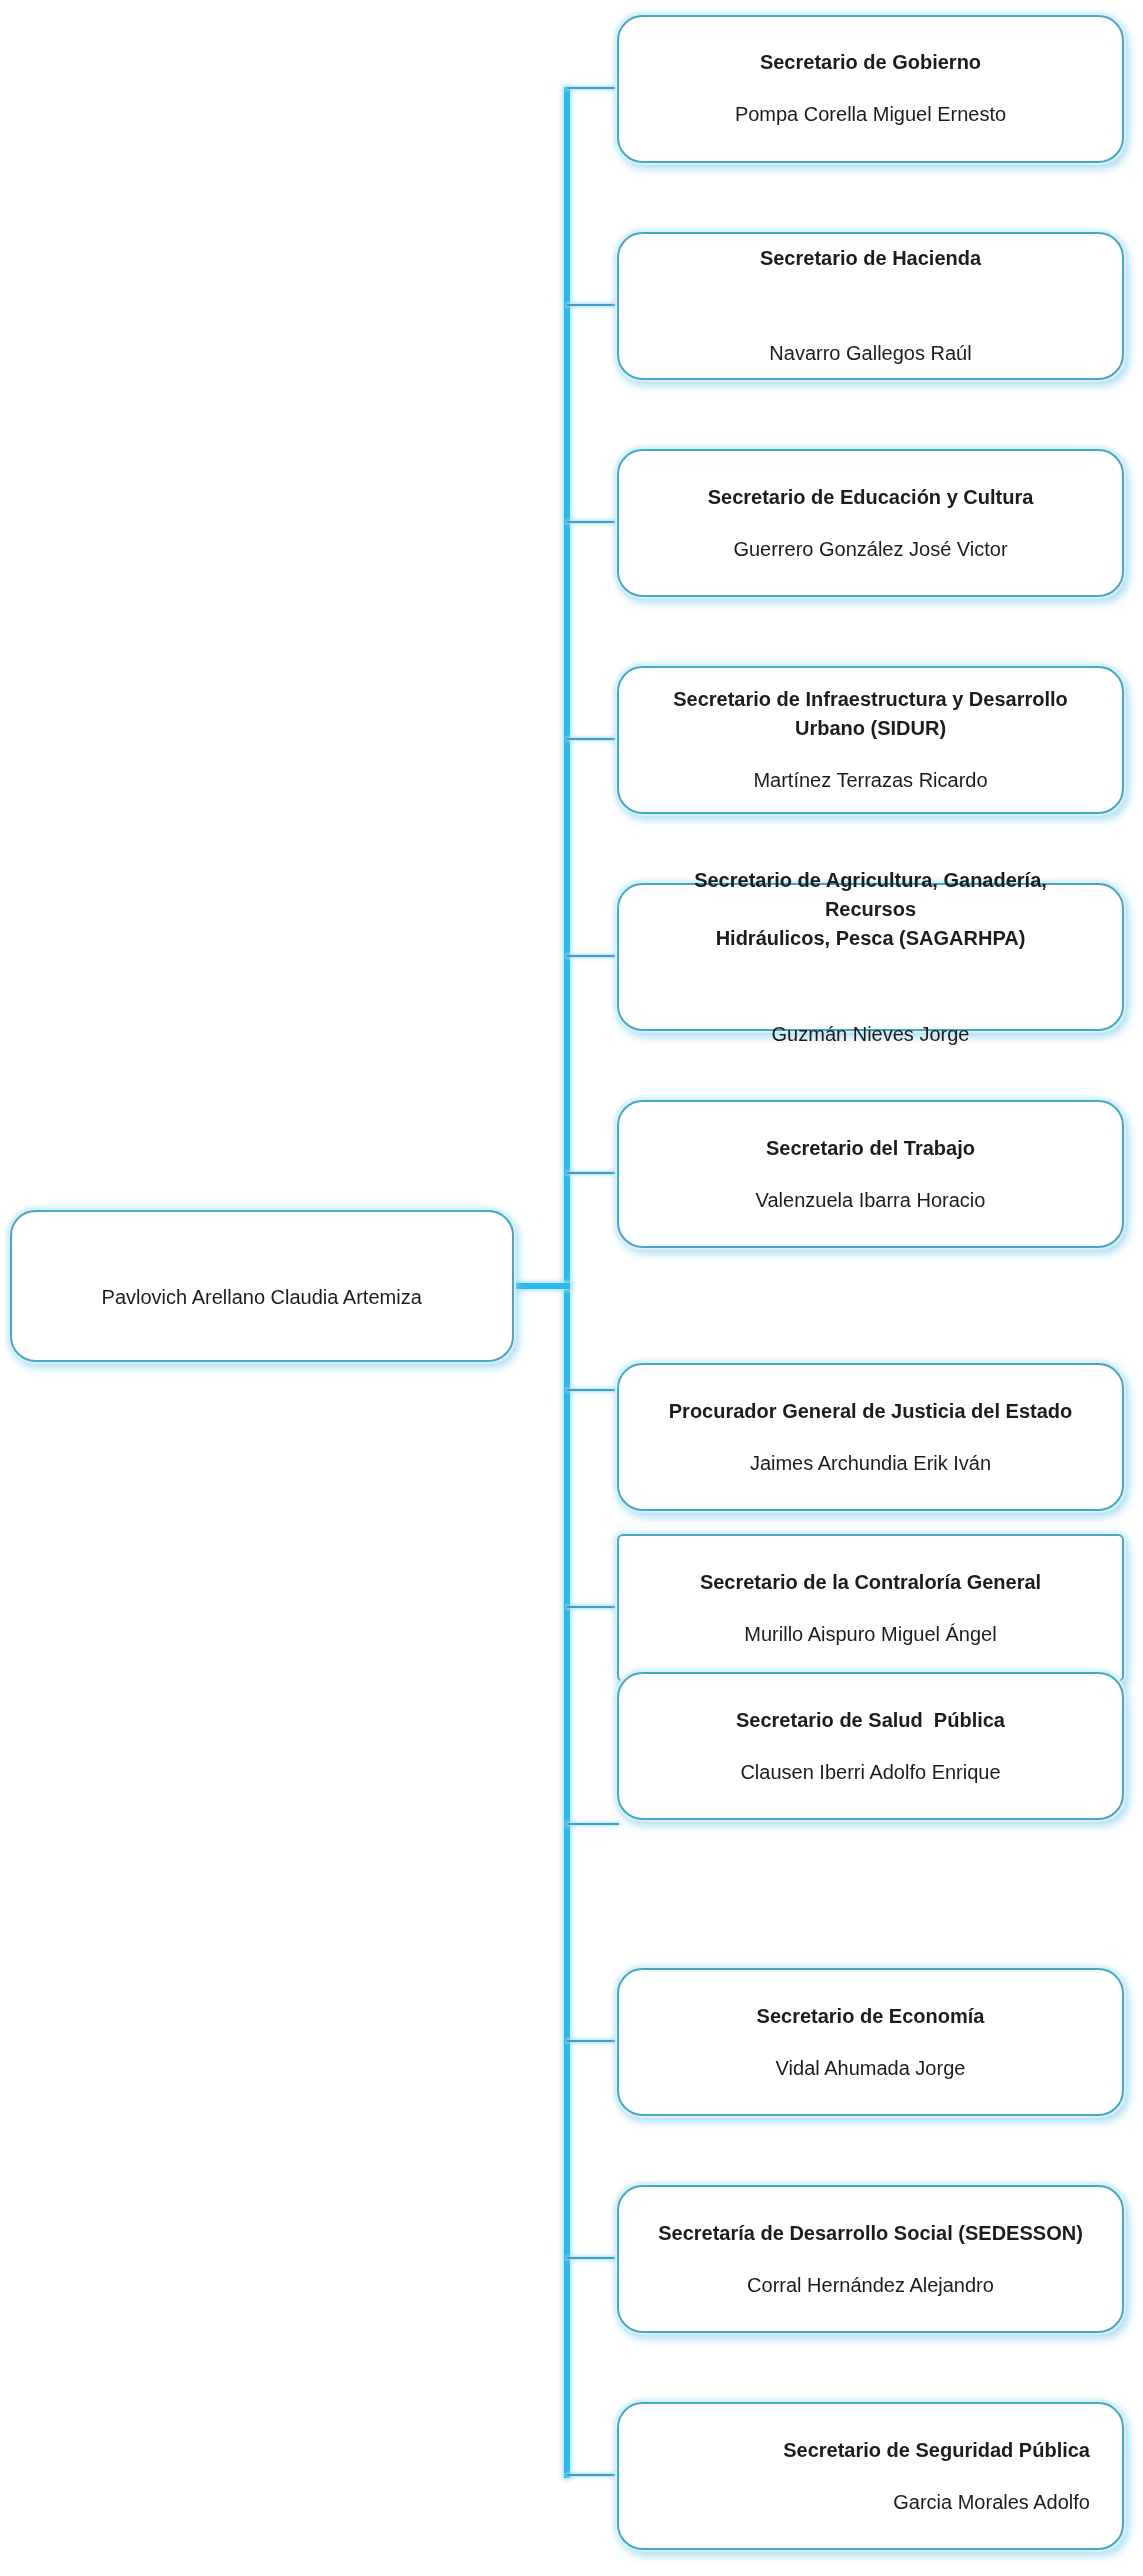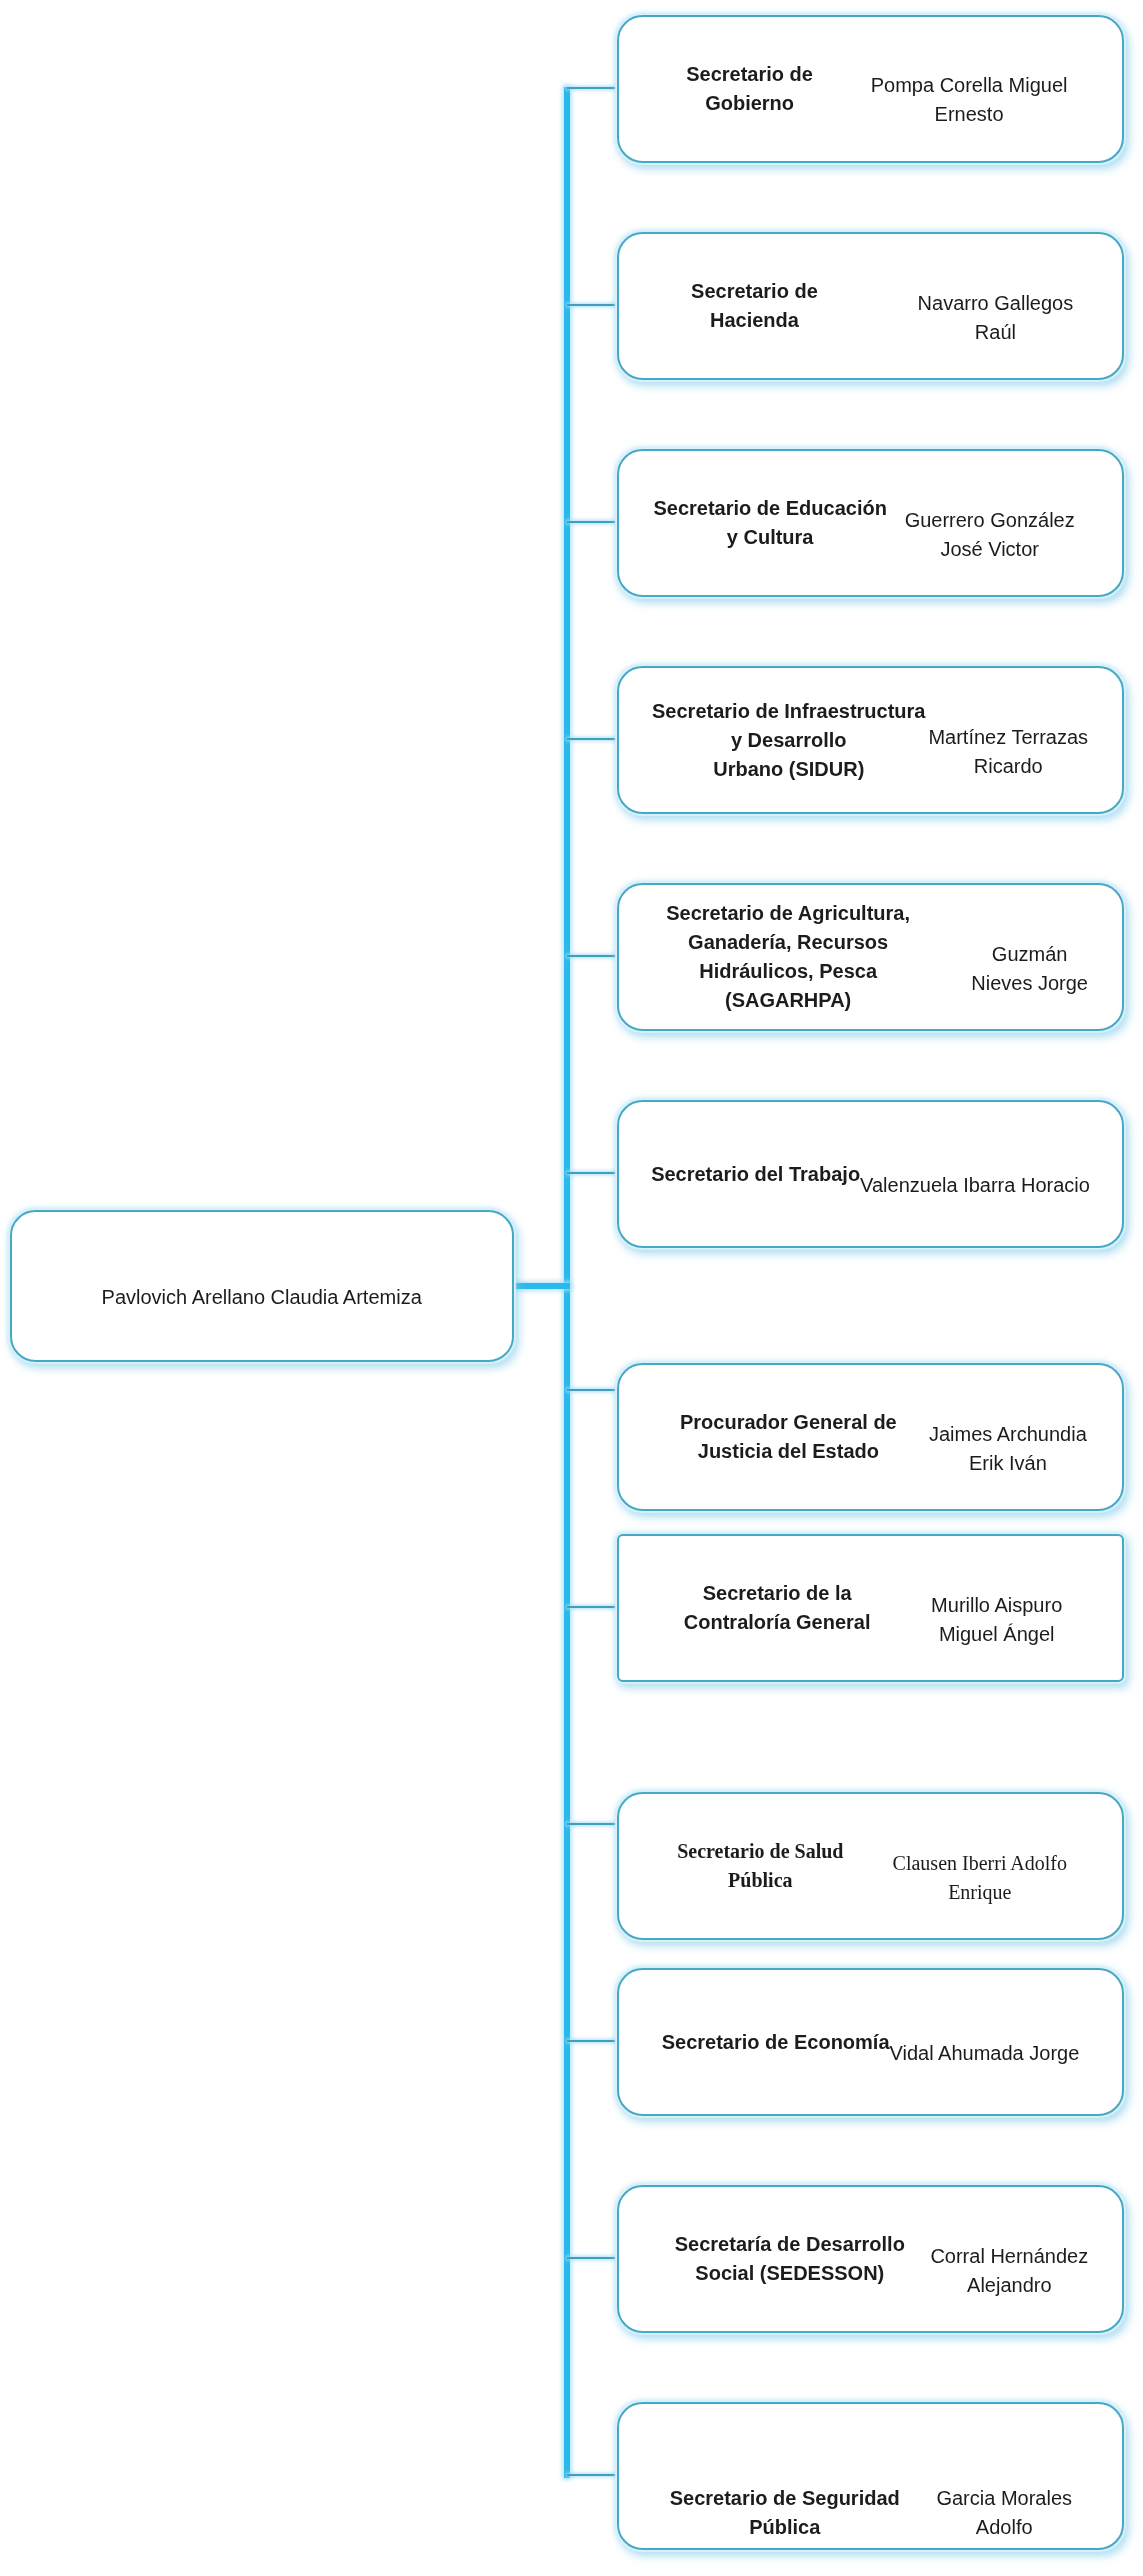--- a/index.html
+++ b/index.html
@@ -43,20 +43,21 @@
     position: absolute;
     box-sizing: border-box;
     background: #ffffff;
     border: 2.4px solid var(--box-border, #46a8c4);
     border-radius: 25.5px;
     box-shadow:
       0 0 1.2px 1.2px #d9f1fa,
       3px 4.3px 8.5px 1.2px rgba(120, 200, 232, 0.6),
       -1.2px -1.2px 5.5px 0.6px rgba(160, 220, 244, 0.55);
     display: flex;
+    flex-direction: column;
     align-items: center;
     justify-content: center;
     text-align: center;
     padding: 6px 32px;
     z-index: 2;
   }
   .org-box.governor {
     left: 9.7px; top: 1210px;
     width: 504px; height: 152px;
   }
@@ -124,21 +125,21 @@
     <div class="org-box secretary" style="top: 1363px;">
       <div class="org-title">Procurador General de Justicia del Estado</div>
       <div class="org-name">Jaimes Archundia Erik Iván</div>
     </div>
     <div class="branch" style="top: 1606px;"></div>
     <div class="org-box secretary" style="top: 1534px; border-radius: 6px;">
       <div class="org-title">Secretario de la Contraloría General</div>
       <div class="org-name">Murillo Aispuro Miguel Ángel</div>
     </div>
     <div class="branch" style="top: 1823px;"></div>
-    <div class="org-box secretary" style="top: 1792px; font-family: Liberation Serif, serif;">
+    <div class="org-box secretary" style="top: 1672px;">
       <div class="org-title">Secretario de Salud  Pública</div>
       <div class="org-name">Clausen Iberri Adolfo Enrique</div>
     </div>
     <div class="branch" style="top: 2040px;"></div>
     <div class="org-box secretary" style="top: 1968px;">
       <div class="org-title">Secretario de Economía</div>
       <div class="org-name">Vidal Ahumada Jorge</div>
     </div>
     <div class="branch" style="top: 2257px;"></div>
     <div class="org-box secretary" style="top: 2185px;">

